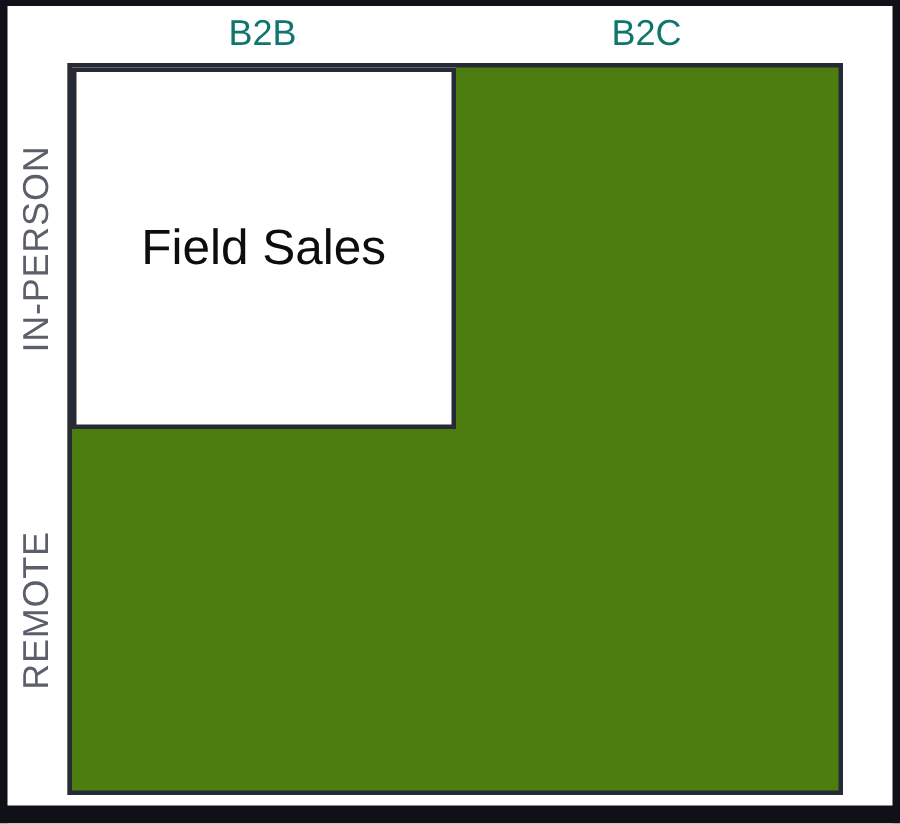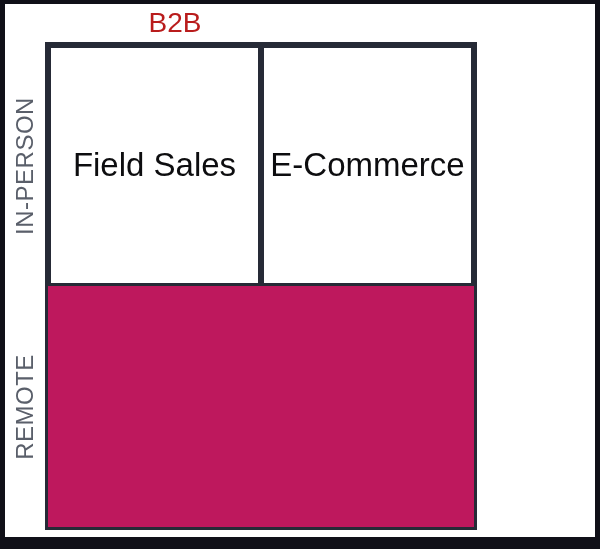--- a/index.html
+++ b/index.html
@@ -22,22 +22,22 @@
   .frame.right  { left: 595px; top: 0; width: 5px; height: 549px; }
   .frame.bottom { left: 0; top: 537px; width: 600px; height: 12px; }
 
   
   .col-header {
     position: absolute;
     top: 7px;
     height: 32px;
     line-height: 32px;
     text-align: center;
-    font-size: 28px;
-    color: #b91c1c;
+    font-size: 24px;
+    color: #0f766e;
   }
   .col-header.left  { left: 48px;  width: 254px; }
   .col-header.right { left: 304px; width: 254px; }
 
   
   .row-label {
     position: absolute;
     left: 25px;
     transform: translate(-50%, -50%) rotate(-90deg);
     transform-origin: center center;
@@ -47,28 +47,28 @@
     color: #5a5f6a;
   }
   .row-label.top-row    { top: 166px; }
   .row-label.bottom-row { top: 407px; }
 
   
   .grid {
     position: absolute;
     left: 45px;
     top: 42px;
-    width: 432px;
+    width: 517px;
     height: 488px;
     box-sizing: border-box;
     border: 3px solid #262a36;
     display: grid;
     grid-template-columns: 1fr 1fr;
     grid-template-rows: 1fr 1fr;
-    background: #be185d;
+    background: #4d7c0f;
   }
   .cell {
     box-sizing: border-box;
     border: 3px solid #262a36;
     display: flex;
     align-items: center;
     justify-content: center;
     background: #ffffff;
   }
   .cell-label {
@@ -83,26 +83,24 @@
 <body>
 
 <div class="page">
 
   <div class="frame top"></div>
   <div class="frame left"></div>
   <div class="frame right"></div>
   <div class="frame bottom"></div>
 
   <div class="col-header left">B2B</div>
+  <div class="col-header right">B2C</div>
 
   <div class="row-label top-row">IN-PERSON</div>
   <div class="row-label bottom-row">REMOTE</div>
 
   <div class="grid">
     <div class="cell">
       <span class="cell-label">Field Sales</span>
     </div>
-    <div class="cell">
-      <span class="cell-label">E-Commerce</span>
-    </div>
   </div>
 
 </div>
 
 </body></html>

